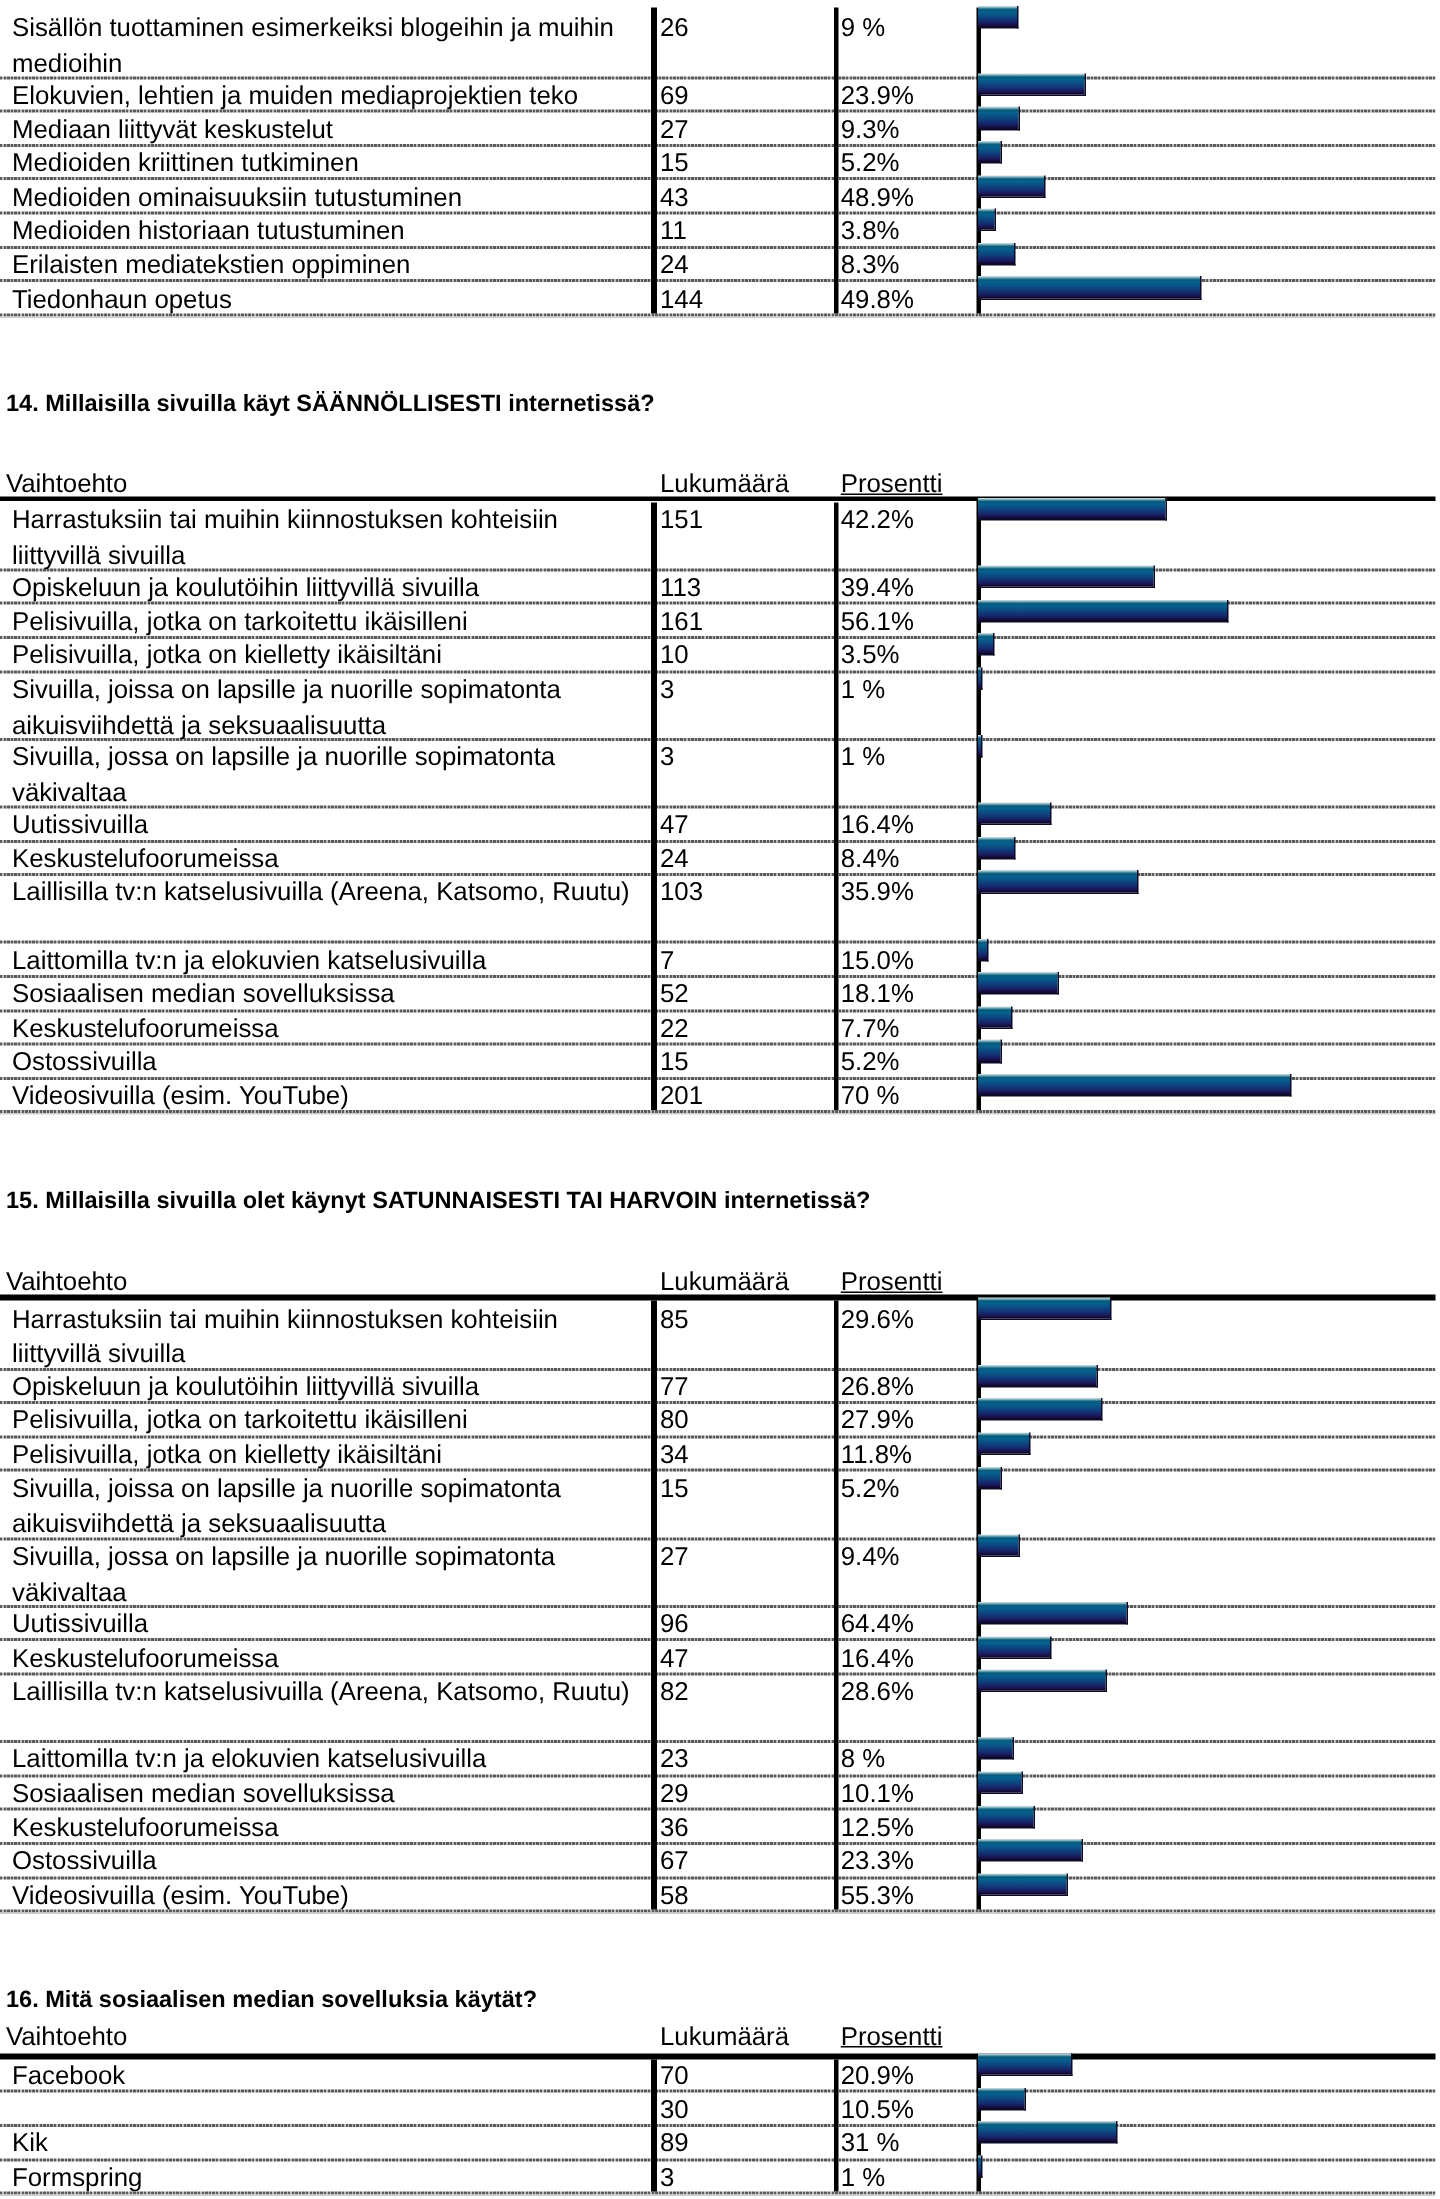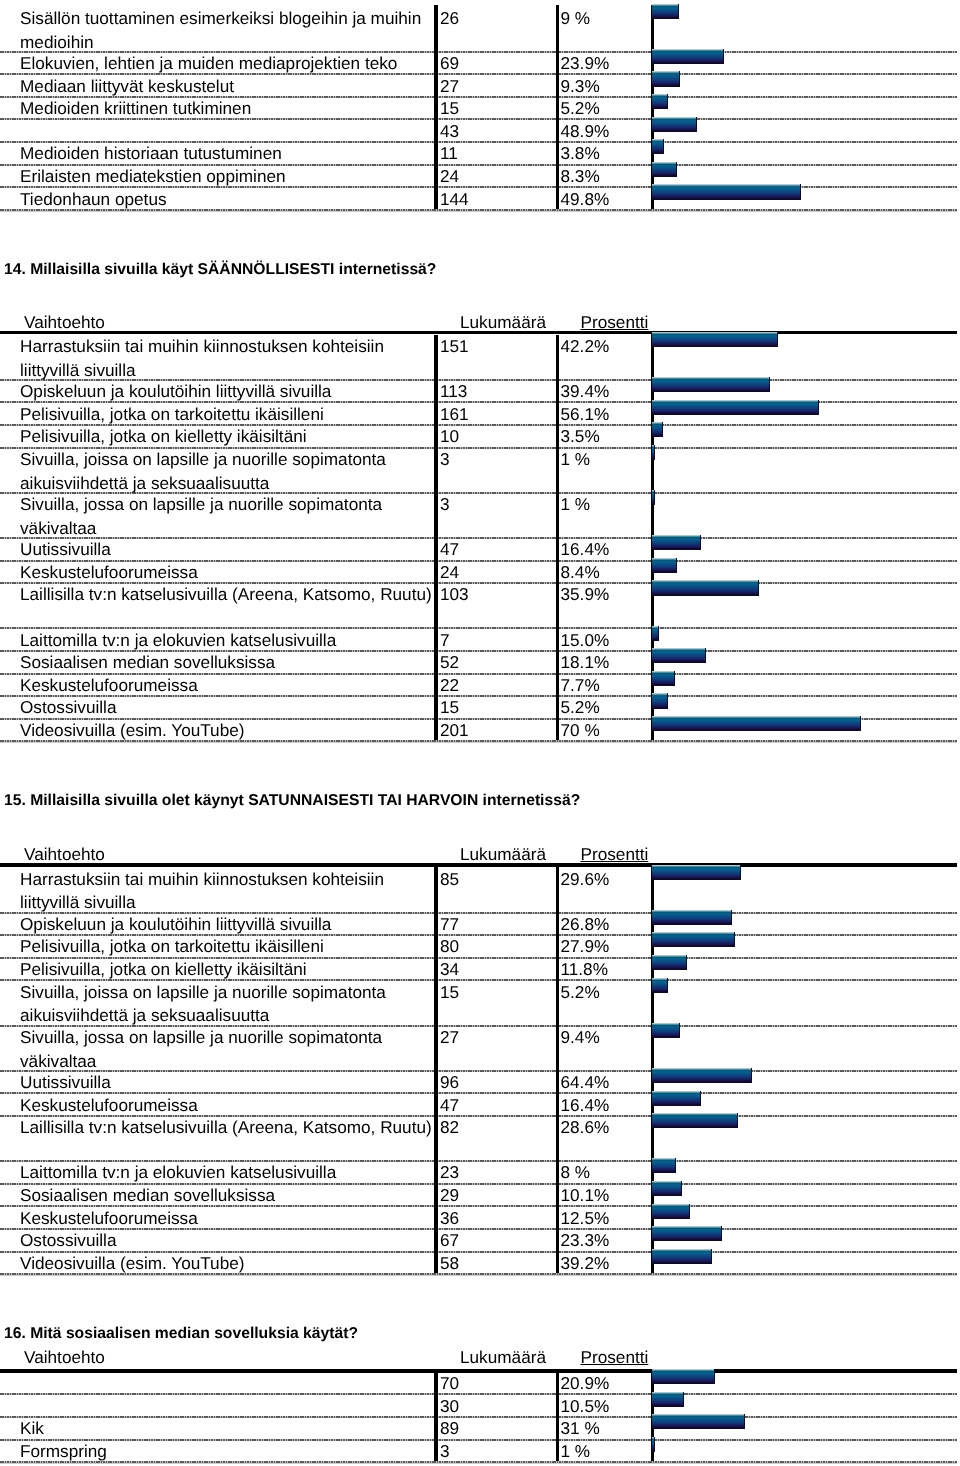--- a/index.html
+++ b/index.html
@@ -2,27 +2,27 @@
 <html><head>
 <meta charset="utf-8">
 <style>
   html,body{margin:0;padding:0;background:#ffffff;}
   body{width:960px;height:1466px;font-family:"Liberation Sans",sans-serif;color:#000;overflow:hidden;
        -webkit-font-smoothing:antialiased;text-rendering:geometricPrecision;}
   .page{position:relative;width:960px;height:1466px;background:#fff;
         transform:translateZ(0);will-change:transform;}
   .qheading{position:absolute;left:4px;font-size:15.7px;font-weight:bold;white-space:nowrap;line-height:17px;}
   .hdr{position:absolute;left:0;width:960px;height:20px;}
-  .hdr span{position:absolute;top:0;font-size:17.2px;white-space:nowrap;line-height:18px;margin-left:20px;}
+  .hdr span{position:absolute;top:0;font-size:17.2px;white-space:nowrap;line-height:18px;}
   .hdr .c-opt{left:4px;}
   .hdr .c-cnt{left:440px;}
   .hdr .c-pct{left:560.5px;text-decoration:underline;}
   .thickrule{position:absolute;left:0;width:957px;height:3.7px;background:#000;}
   .row{position:absolute;left:0;width:960px;z-index:4;}
-  .row .lbl{position:absolute;left:20px;top:1.3px;width:420px;font-size:17.2px;line-height:23.8px;}
+  .row .lbl{position:absolute;left:8px;top:1.3px;width:420px;font-size:17.2px;line-height:23.8px;}
   .row .cnt{position:absolute;left:440px;top:1.3px;font-size:17.2px;line-height:23.8px;}
   .row .pct{position:absolute;left:560.5px;top:1.3px;font-size:17.2px;line-height:23.8px;}
   .gridline{position:absolute;left:0;width:957px;height:2px;opacity:0.78;
      background-image:repeating-linear-gradient(to right,#2b2b2b 0,#2b2b2b 1.6px,#a8a8a8 1.6px,#a8a8a8 2.4px);}
   .endline{position:absolute;left:0;width:957px;height:1px;background:#cdcdcd;}
   .vrule{position:absolute;width:3.4px;background:#000;z-index:3;}
   .axis{position:absolute;width:3.2px;background:#000;z-index:1;}
   .bar{position:absolute;box-sizing:border-box;z-index:2;
      background:linear-gradient(to bottom,#cfe4e9 0%,#76a9b9 8%,#2a7389 13%,#07577a 18%,#06628e 28%,#0a5287 42%,#0e3f7c 58%,#152a6e 73%,#18144f 88%,#0b0623 100%);
      border-top:0;border-left:0;border-right:1.2px solid #0d0a28;border-bottom:1.2px solid #0d0a28;}
@@ -55,20 +55,21 @@
     <div class="bar" style="top: 71.45px; left: 652.3px; width: 27.71px; height: 15.2px;"></div>
     <div class="gridline" style="top:95.85px"></div>
     <div class="row" style="top:95.85px;height:22.6px">
       <div class="lbl">Medioiden kriittinen tutkiminen</div>
       <div class="cnt">15</div>
       <div class="pct">5.2%</div>
     </div>
     <div class="bar" style="top: 94.05px; left: 652.3px; width: 15.5px; height: 15.2px;"></div>
     <div class="gridline" style="top:118.45px"></div>
     <div class="row" style="top:118.45px;height:22.6px">
+      <div class="lbl">Medioiden ominaisuuksiin tutustuminen</div>
       <div class="cnt">43</div>
       <div class="pct">48.9%</div>
     </div>
     <div class="bar" style="top: 116.65px; left: 652.3px; width: 44.4px; height: 15.2px;"></div>
     <div class="gridline" style="top:141.05px"></div>
     <div class="row" style="top:141.05px;height:22.6px">
       <div class="lbl">Medioiden historiaan tutustuminen</div>
       <div class="cnt">11</div>
       <div class="pct">3.8%</div>
     </div>
@@ -301,39 +302,40 @@
     <div class="row" style="top:1227.9px;height:22.6px">
       <div class="lbl">Ostossivuilla</div>
       <div class="cnt">67</div>
       <div class="pct">23.3%</div>
     </div>
     <div class="bar" style="top: 1226.1px; left: 652.3px; width: 69.43px; height: 15.2px;"></div>
     <div class="gridline" style="top:1250.5px"></div>
     <div class="row" style="top:1250.5px;height:22.6px">
       <div class="lbl">Videosivuilla (esim. YouTube)</div>
       <div class="cnt">58</div>
-      <div class="pct">39.2%</div>
+      <div class="pct">55.3%</div>
     </div>
     <div class="bar" style="top: 1248.7px; left: 652.3px; width: 60.2px; height: 15.2px;"></div>
     <div class="gridline" style="top:1273.1px"></div>
     <div class="endline" style="top:1274.9px"></div>
     <div class="vrule" style="left:434.2px;top:866.9px;height:406.2px"></div>
     <div class="vrule" style="left:555.5px;top:866.9px;height:406.2px"></div>
     <div class="axis" style="left:651px;top:866.3px;height:406.8px"></div>
   </div>
 
   <div class="table-block">
     <div class="qheading" style="top:1325.4px">16. Mitä sosiaalisen median sovelluksia käytät?</div>
     <div class="hdr" style="top:1347.8px">
       <span class="c-opt">Vaihtoehto</span>
       <span class="c-cnt">Lukumäärä</span>
       <span class="c-pct">Prosentti</span>
     </div>
     <div class="thickrule" style="top:1369.2px"></div>
     <div class="row" style="top:1370.7px;height:22.6px">
+      <div class="lbl">Facebook</div>
       <div class="cnt">70</div>
       <div class="pct">20.9%</div>
     </div>
     <div class="bar" style="top: 1368.9px; left: 652.3px; width: 62.28px; height: 15.2px;"></div>
     <div class="gridline" style="top:1393.3px"></div>
     <div class="row" style="top:1393.3px;height:22.6px">
       <div class="cnt">30</div>
       <div class="pct">10.5%</div>
     </div>
     <div class="bar" style="top: 1391.5px; left: 652.3px; width: 31.29px; height: 15.2px;"></div>

